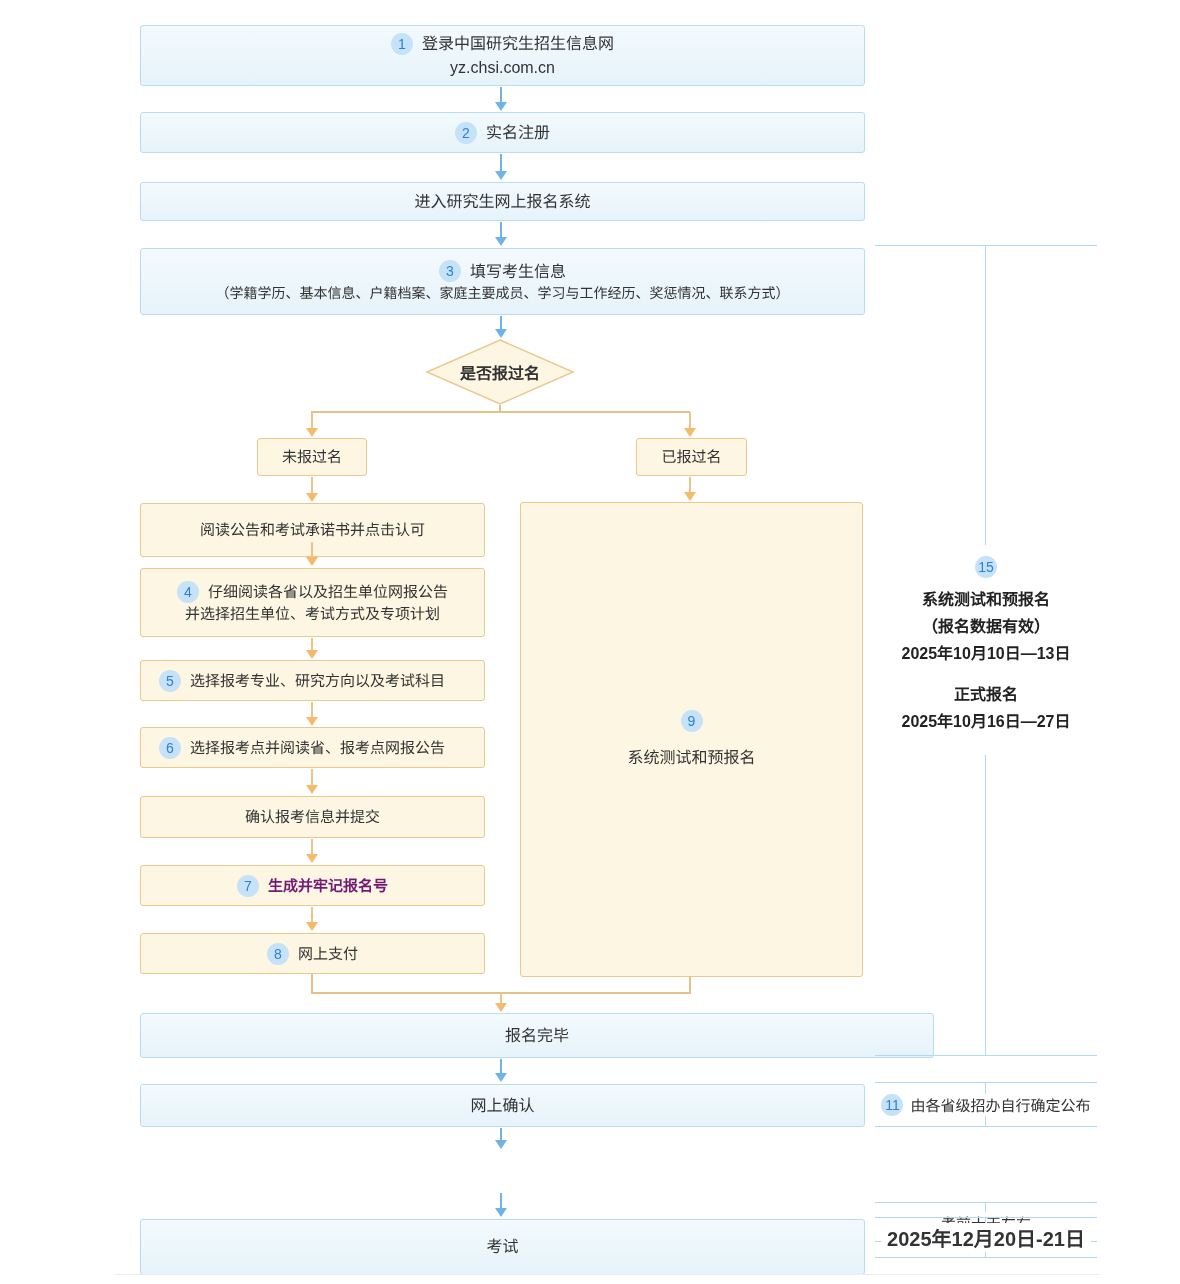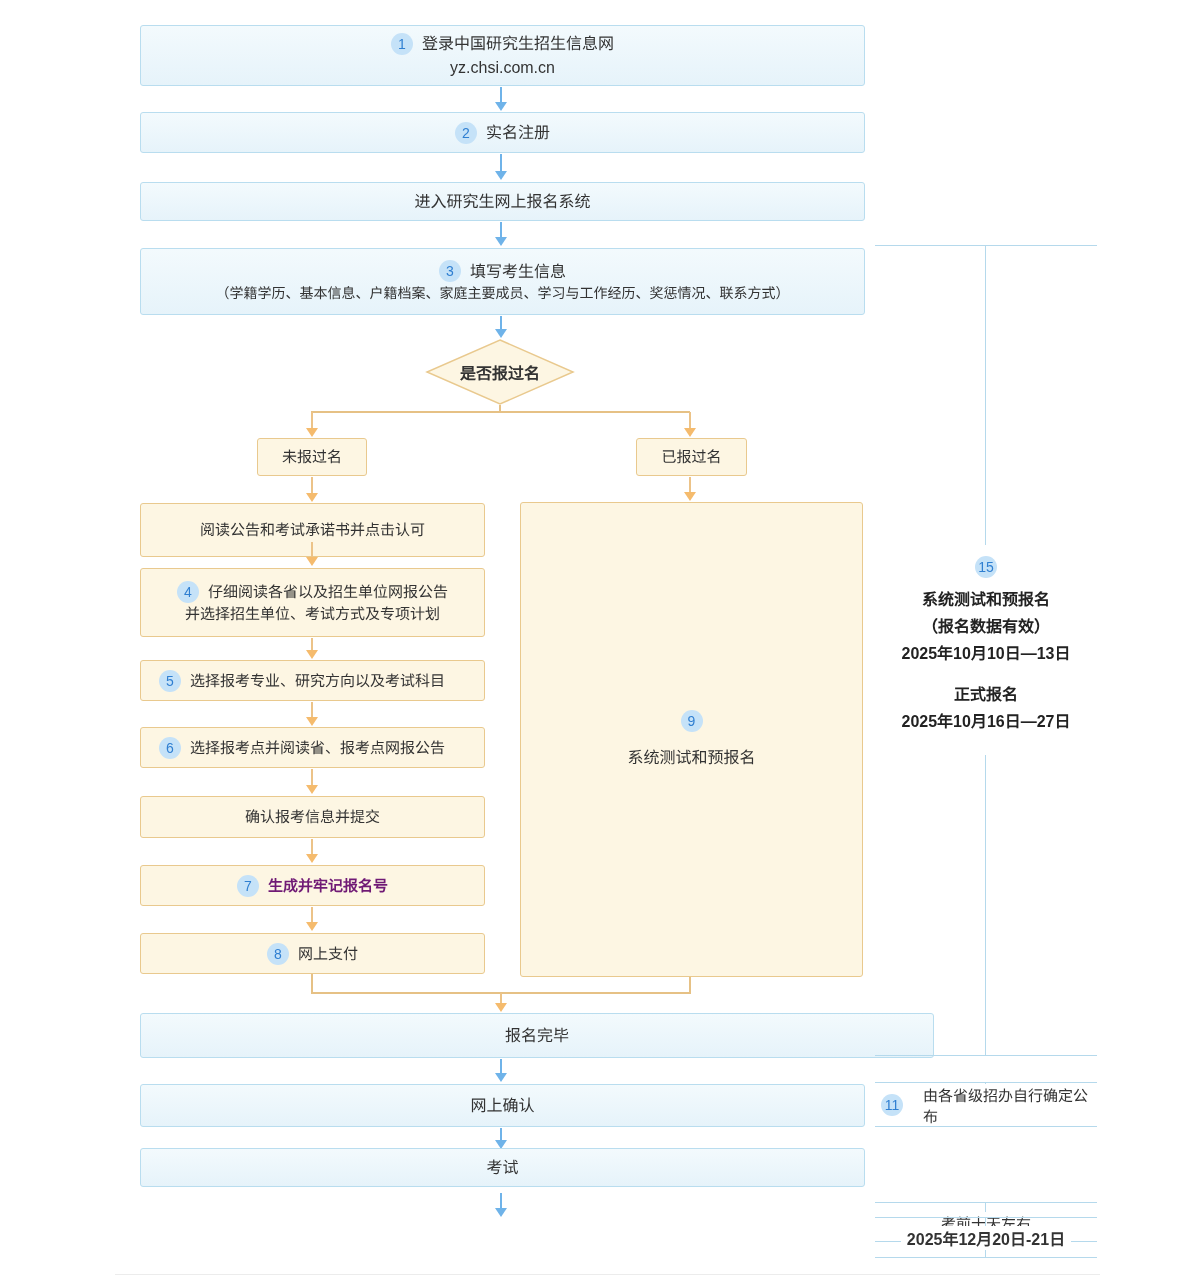--- a/index.html
+++ b/index.html
@@ -27,21 +27,21 @@
   .sblue{background:#b5d9ec;}
   
   .diamond{position:absolute;left:425px;top:338px;width:150px;height:68px;}
   .diamond .dlabel{position:absolute;inset:0;display:flex;align-items:center;justify-content:center;font-size:16px;font-weight:bold;color:#333;}
   
   .sideblock{position:absolute;left:875px;width:222px;text-align:center;}
   .sideblock .bline{font-size:16px;font-weight:bold;line-height:27px;color:#222;}
   .sideblock .gap{height:14px;}
   .siderow{position:absolute;left:875px;width:222px;border-top:1px solid #b5d9ec;border-bottom:1px solid #b5d9ec;box-sizing:border-box;display:flex;align-items:center;justify-content:center;}
   .siderow .tick{position:absolute;left:110px;top:0;bottom:0;width:1px;background:#b5d9ec;}
-  .siderow .txt{position:relative;background:#fff;padding:0 6px;font-size:15px;color:#333;display:flex;align-items:center;gap:20px;}
+  .siderow .txt{position:relative;background:#fff;padding:0 6px;font-size:15px;color:#333;display:flex;align-items:center;gap:7px;}
   .big9{gap:14px;}
 </style>
 </head>
 <body>
 
 <div class="canvas">
 
   <div class="box blue" style="left:140px;top:25px;width:725px;height:61px;">
     <div class="row">
       <span class="badge">1</span>
@@ -223,21 +223,21 @@
       <i class="shaft"></i>
       <i class="tip"></i>
     </div>
 
 
   <div class="arrow blue" style="left:495px;top:1193px;height:24px;">
       <i class="shaft"></i>
       <i class="tip"></i>
     </div>
 
-  <div class="box blue" style="left:140px;top:1148px;width:725px;height:39px;">
+  <div class="box blue" style="left:140px;top:1219px;width:725px;height:56px;">
     <span>考试</span>
   </div>
 
   <div class="hline sblue" style="left:875px;top:245px;width:222px;height:1px;"></div>
   <div class="vline sblue" style="left:985px;top:245px;width:1px;height:300px;"></div>
 
   <div class="sideblock" style="top:556px;">
     <span class="badge">15</span>
     <div class="bline" style="margin-top:8px;">系统测试和预报名</div>
     <div class="bline">（报名数据有效）</div>
@@ -258,18 +258,18 @@
     </span>
   </div>
 
   <div class="siderow" style="top:1202px;height:40px;">
     <i class="tick"></i>
     <span class="txt">考前十天左右</span>
   </div>
 
   <div class="siderow" style="top:1217px;height:41px;">
     <i class="tick"></i>
-    <span class="txt bold" style="font-size:16px;">2025年12月20日-21日</span>
+    <span class="txt bold" style="font-size:20px;">2025年12月20日-21日</span>
   </div>
 
   <div class="hline" style="left:115px;top:1274px;width:985px;height:1px;background:#ececec;"></div>
 
 </div>
 
 </body></html>

